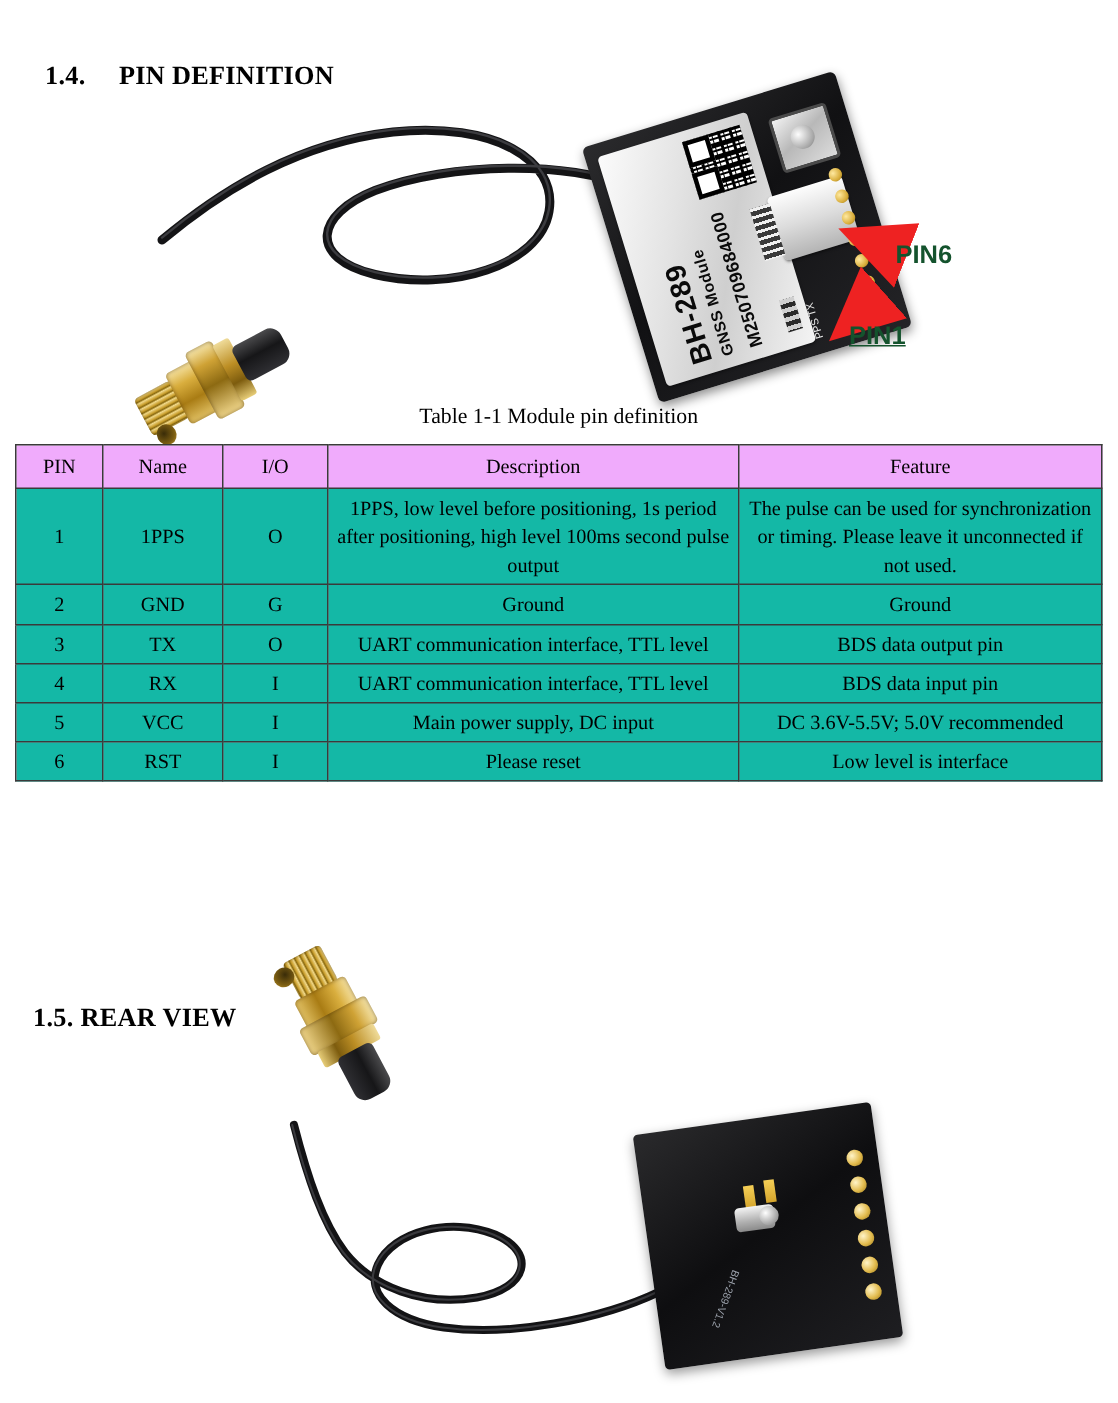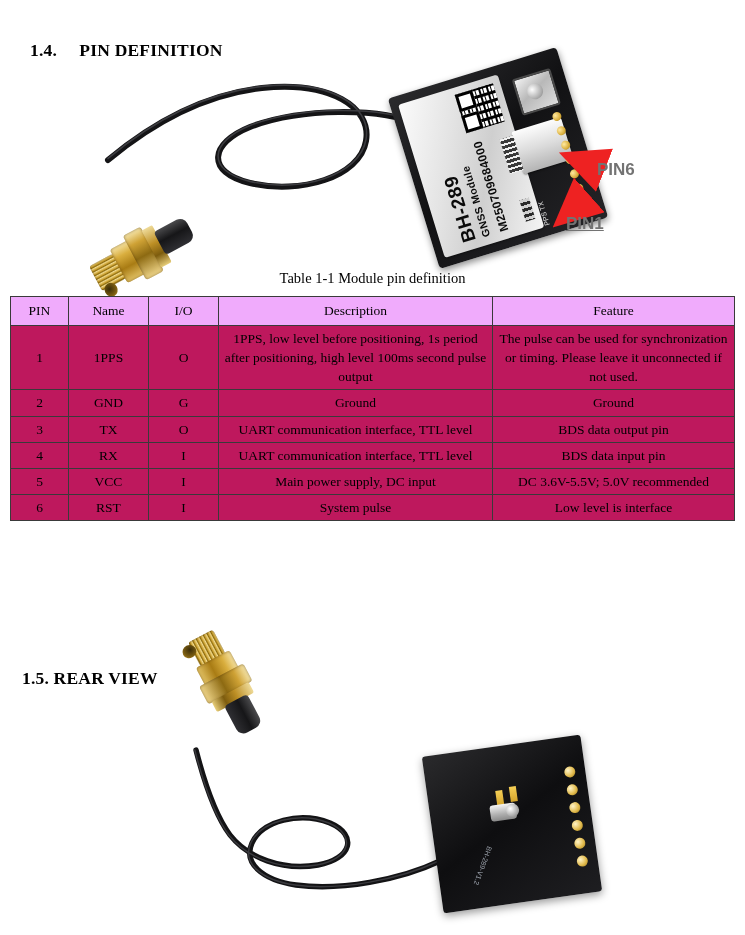--- a/index.html
+++ b/index.html
@@ -203,21 +203,21 @@
     width: 10px; height: 22px;
     background: repeating-linear-gradient(180deg,#cfcfcf 0 3px,#2a2a2a 3px 6px);
   }
 
   
   .callout {
     position: absolute;
     font-family: "Liberation Sans", "DejaVu Sans", sans-serif;
     font-weight: bold;
     font-size: 17px;
-    color: #737373;
+    color: #14532d;
     white-space: nowrap;
   }
   #pin6-label { left: 597px; top: 160px; }
   #pin1-label { left: 566px; top: 214px; text-decoration: underline; }
   .arrow-svg { position: absolute; overflow: visible; }
 
   
   #tbl-caption {
     position: absolute;
     left: 0; top: 270px;
@@ -239,21 +239,21 @@
     vertical-align: middle;
     padding: 3px 4px;
     line-height: 1.42;
   }
   thead th {
     background: #f0abfc;
     color: #000;
     font-weight: normal;
     height: 22px;
   }
-  tbody td { background: #be185d; }
+  tbody td { background: #14b8a6; }
   col.c-pin  { width: 58px; }
   col.c-name { width: 80px; }
   col.c-io   { width: 70px; }
   col.c-desc { width: 274px; }
   col.c-feat { width: 242px; }
 
   
   #fig-rear {
     position: absolute;
     left: 0;
@@ -432,21 +432,21 @@
       <td>5</td>
       <td>VCC</td>
       <td>I</td>
       <td>Main power supply, DC input</td>
       <td>DC 3.6V-5.5V; 5.0V recommended</td>
     </tr>
     <tr>
       <td>6</td>
       <td>RST</td>
       <td>I</td>
-      <td>System pulse</td>
+      <td>Please reset</td>
       <td>Low level is interface</td>
     </tr>
   </tbody>
 </table>
 
 <div class="heading" id="h15">1.5. REAR VIEW</div>
 
 <div id="fig-rear">
   <svg class="cable-svg" width="745" height="250" viewBox="0 0 745 250">
     <path d="M196,75 C205,110 215,140 230,160

